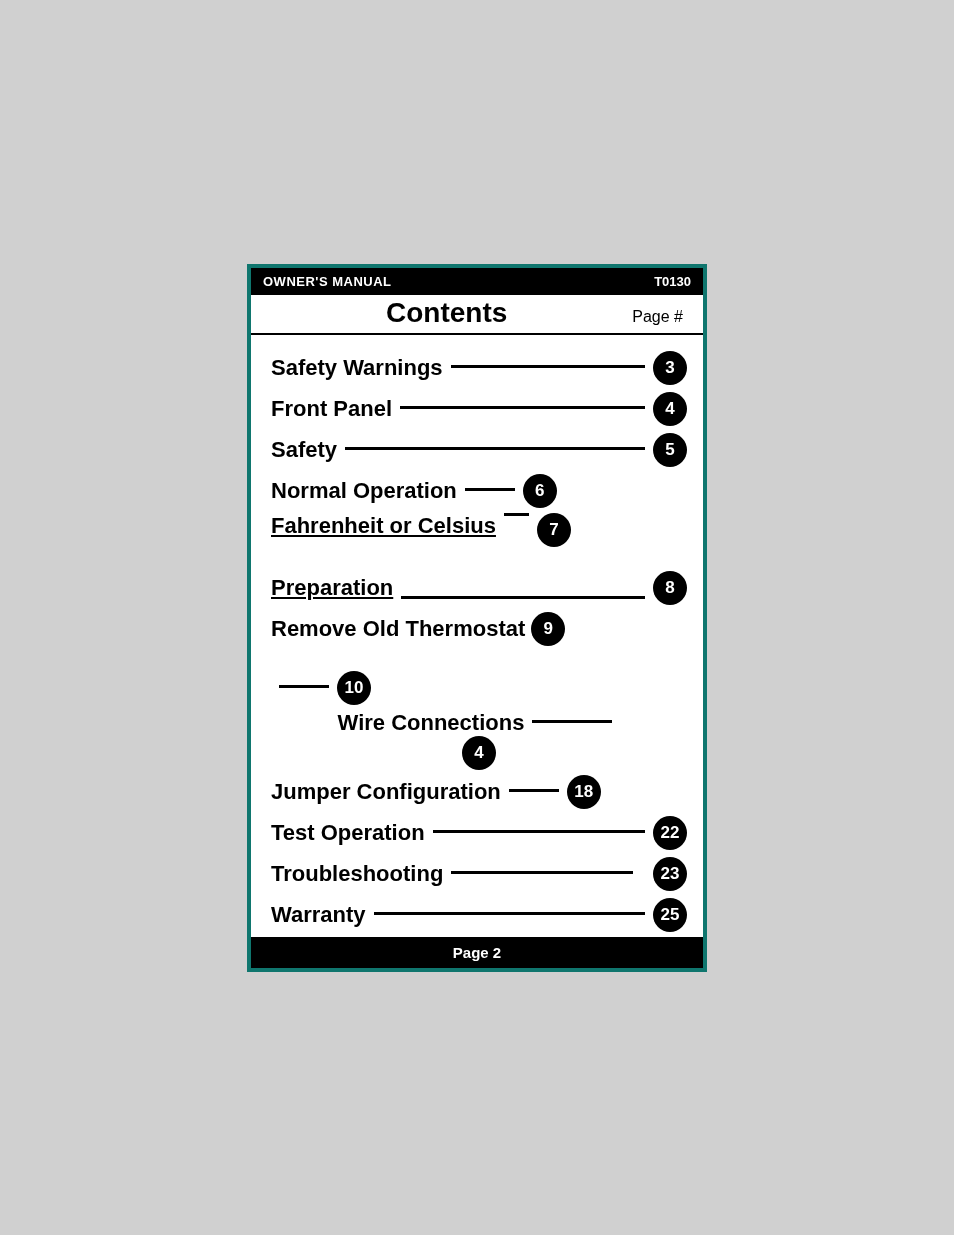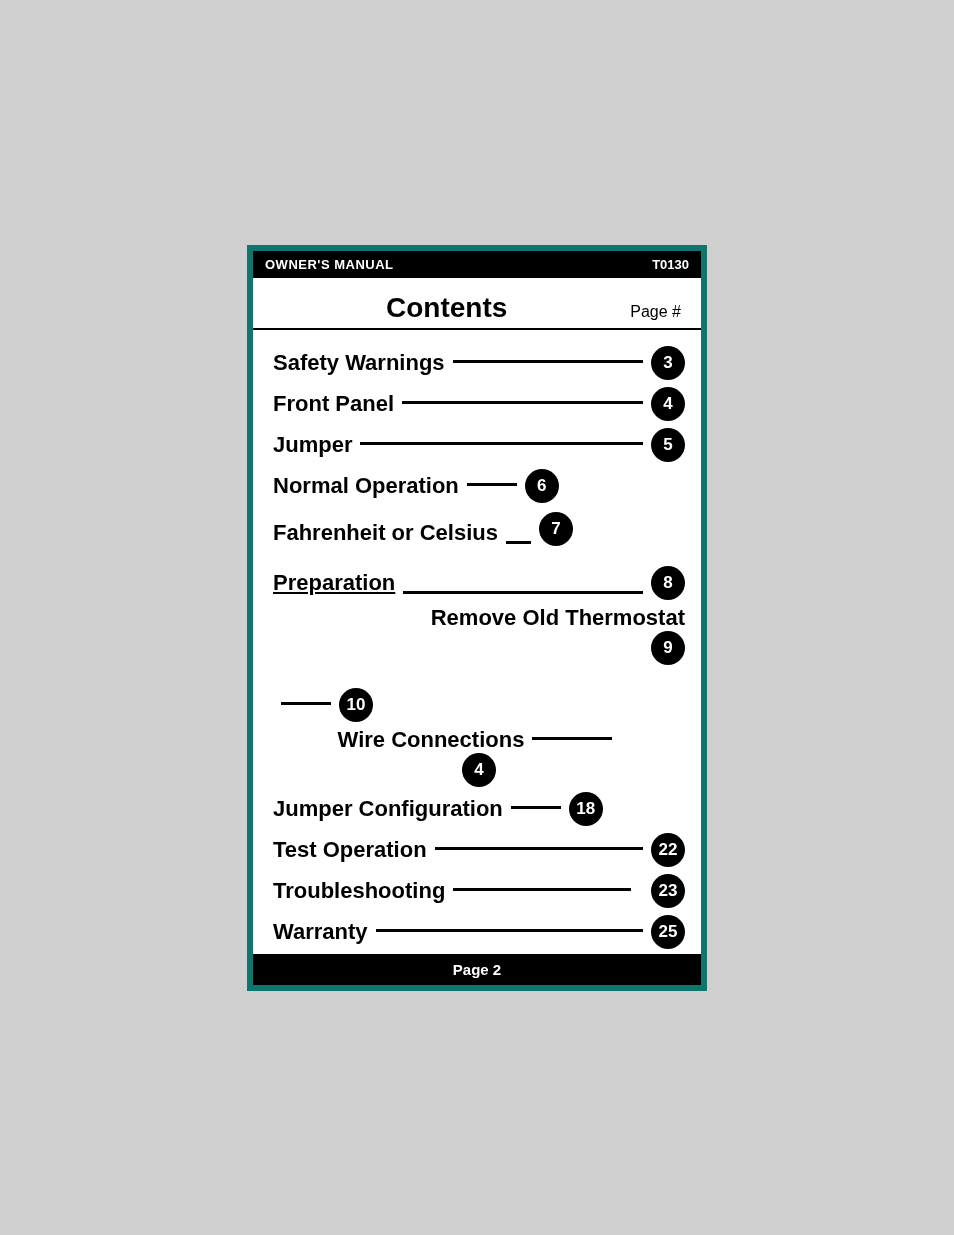--- a/index.html
+++ b/index.html
@@ -14,21 +14,21 @@
       background: #d0d0d0;
       display: flex;
       align-items: center;
       justify-content: center;
       font-family: Arial, sans-serif;
     }
 
     .manual-container {
       width: 460px;
       background: #ffffff;
-      border: 6px solid #0f766e;
+      border: 4px solid #0f766e;
     }
 
     .header-bar {
       background: #000000;
       color: #ffffff;
       display: flex;
       justify-content: space-between;
       align-items: center;
       padding: 6px 12px;
     }
@@ -41,21 +41,21 @@
 
     .header-code {
       font-size: 13px;
       font-weight: bold;
     }
 
     .contents-header {
       display: flex;
       align-items: baseline;
       justify-content: center;
-      padding: 14px 20px 4px 20px;
+      padding: 2px 20px 4px 20px;
       border-bottom: 2px solid #000;
       margin-bottom: 6px;
       position: relative;
     }
 
     .contents-title {
       font-size: 28px;
       font-weight: bold;
       text-align: center;
       flex: 1;
@@ -131,43 +131,43 @@
       </div>
       <div class="toc-item" style="display: flex; align-items: center; margin-bottom: 3px;">
         <span style="display: flex; align-items: center; flex: 1 1 0%;">
           <span class="toc-label-text" style="font-size: 22px; font-weight: bold; white-space: nowrap;">Front Panel</span>
           <span style="border-bottom: 3px solid rgb(0, 0, 0); display: inline-block; margin-left: 8px; margin-right: 8px; vertical-align: middle; margin-bottom: 2px; flex: 1 1 0%; min-width: 20px;"></span>
         </span>
         <span class="toc-number">4</span>
       </div>
       <div class="toc-item" style="display: flex; align-items: center; margin-bottom: 3px;">
         <span style="display: flex; align-items: center; flex: 1 1 0%;">
-          <span class="toc-label-text" style="font-size: 22px; font-weight: bold; white-space: nowrap;">Jumper</span>
+          <span class="toc-label-text" style="font-size: 22px; font-weight: bold; white-space: nowrap;">Safety</span>
           <span style="border-bottom: 3px solid rgb(0, 0, 0); display: inline-block; margin-left: 8px; margin-right: 8px; vertical-align: middle; margin-bottom: 2px; flex: 1 1 0%; min-width: 20px;"></span>
         </span>
         <span class="toc-number">5</span>
       </div>
       <div class="toc-item" style="display: flex; align-items: center; margin-bottom: 3px;">
         <span class="toc-label-text" style="font-size: 22px; font-weight: bold; white-space: nowrap;">Normal Operation</span>
         <span style="border-bottom: 3px solid rgb(0, 0, 0); display: inline-block; margin-left: 8px; margin-right: 8px; vertical-align: middle; margin-bottom: 2px; width: 50px;"></span>
         <span class="toc-number">6</span>
       </div>
-      <div class="toc-item" style="display: flex; align-items: flex-end; margin-bottom: 18px;">
+      <div class="toc-item" style="display: flex; align-items: flex-start; margin-bottom: 18px; text-decoration: underline;">
         <span class="toc-label-text" style="font-size: 22px; font-weight: bold; white-space: nowrap;">Fahrenheit or Celsius</span>
         <span style="border-bottom: 3px solid rgb(0, 0, 0); display: inline-block; margin-left: 8px; margin-right: 8px; vertical-align: middle; margin-bottom: 2px; width: 25px;"></span>
         <span class="toc-number">7</span>
       </div>
       <div class="toc-item" style="display: flex; align-items: center; margin-bottom: 3px;">
         <span style="display: flex; align-items: flex-end; flex: 1 1 0%; text-decoration: underline;">
           <span class="toc-label-text" style="font-size: 22px; font-weight: bold; white-space: nowrap;">Preparation</span>
           <span style="border-bottom: 3px solid rgb(0, 0, 0); display: inline-block; margin-left: 8px; margin-right: 8px; vertical-align: middle; margin-bottom: 2px; flex: 1 1 0%; min-width: 20px;"></span>
         </span>
         <span class="toc-number">8</span>
       </div>
-      <div class="toc-item" style="display: flex; align-items: flex-end; margin-bottom: 21px; flex-direction: column;">
+      <div class="toc-item" style="display: flex; align-items: center; margin-bottom: 21px;">
         <span class="toc-label-text" style="font-size: 22px; font-weight: bold; white-space: nowrap;">Remove Old Thermostat</span>
         <span style="margin-left: 6px;"></span>
         <span class="toc-number">9</span>
       </div>
       <div class="toc-item" style="display: flex; align-items: center; margin-bottom: 3px;">
         <span style="border-bottom: 3px solid rgb(0, 0, 0); display: inline-block; margin-left: 8px; margin-right: 8px; vertical-align: middle; margin-bottom: 2px; width: 50px;"></span>
         <span class="toc-number">10</span>
       </div>
       <div class="toc-item" style="display: flex; align-items: center; margin-bottom: 3px; flex-direction: column;">
         <span style="display: flex; align-items: center; flex: 1 1 0%;">

